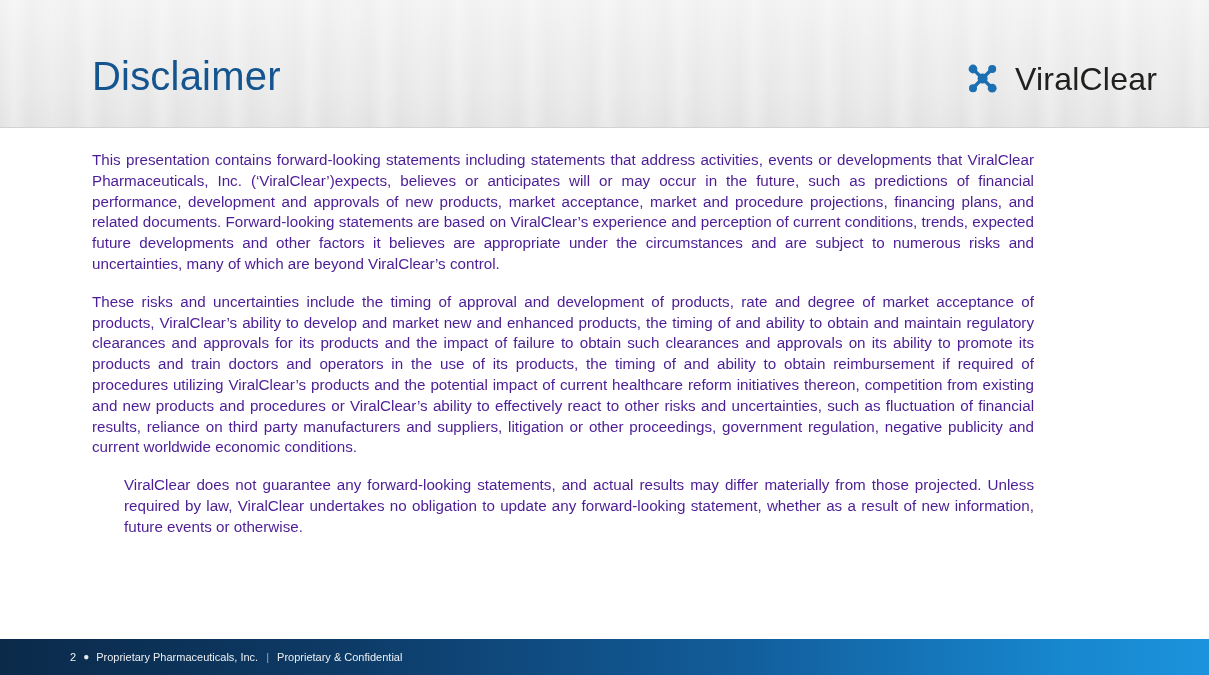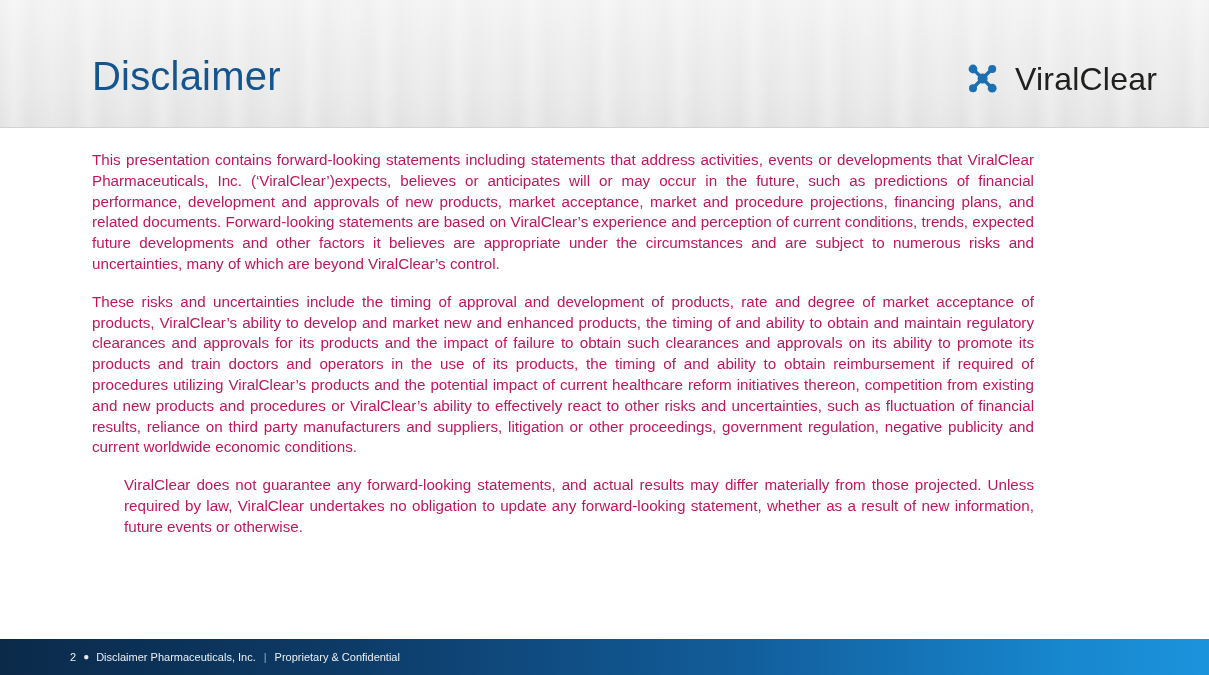--- a/index.html
+++ b/index.html
@@ -79,21 +79,21 @@
   
   .body-area {
     position: absolute;
     left: 92px;
     top: 150px;
     width: 942px;
   }
   .para {
     font-size: 15.2px;
     line-height: 20.8px;
-    color: #be185d;
+    color: #4c1d95;
     text-align: justify;
     text-justify: inter-word;
     margin: 0 0 17px 0;
   }
   .para:last-child {
     margin-bottom: 0;
     margin-left: 32px;
   }
   
   .footer {
@@ -163,19 +163,19 @@
   <div class="body-area">
     <p class="para">This presentation contains forward-looking statements including statements that address activities, events or developments that ViralClear Pharmaceuticals, Inc. (‘ViralClear’)expects, believes or anticipates will or may occur in the future, such as predictions of financial performance, development and approvals of new products, market acceptance, market and procedure projections, financing plans, and related documents. Forward-looking statements are based on ViralClear’s experience and perception of current conditions, trends, expected future developments and other factors it believes are appropriate under the circumstances and are subject to numerous risks and uncertainties, many of which are beyond ViralClear’s control.</p>
     <p class="para">These risks and uncertainties include the timing of approval and development of products, rate and degree of market acceptance of products, ViralClear’s ability to develop and market new and enhanced products, the timing of and ability to obtain and maintain regulatory clearances and approvals for its products and the impact of failure to obtain such clearances and approvals on its ability to promote its products and train doctors and operators in the use of its products, the timing of and ability to obtain reimbursement if required of procedures utilizing ViralClear’s products and the potential impact of current healthcare reform initiatives thereon, competition from existing and new products and procedures or ViralClear’s ability to effectively react to other risks and uncertainties, such as fluctuation of financial results, reliance on third party manufacturers and suppliers, litigation or other proceedings, government regulation, negative publicity and current worldwide economic conditions.</p>
     <p class="para">ViralClear does not guarantee any forward-looking statements, and actual results may differ materially from those projected. Unless required by law, ViralClear undertakes no obligation to update any forward-looking statement, whether as a result of new information, future events or otherwise.</p>
   </div>
 
   <div class="footer">
     <div class="footer-inner">
       <span class="footer-page">2</span>
       <span class="footer-dot">●</span>
-      <span class="footer-text">Disclaimer Pharmaceuticals, Inc.</span>
+      <span class="footer-text">Proprietary Pharmaceuticals, Inc.</span>
       <span class="footer-divider">|</span>
       <span class="footer-text">Proprietary &amp; Confidential</span>
     </div>
   </div>
 
 </div>
 
 </body></html>

